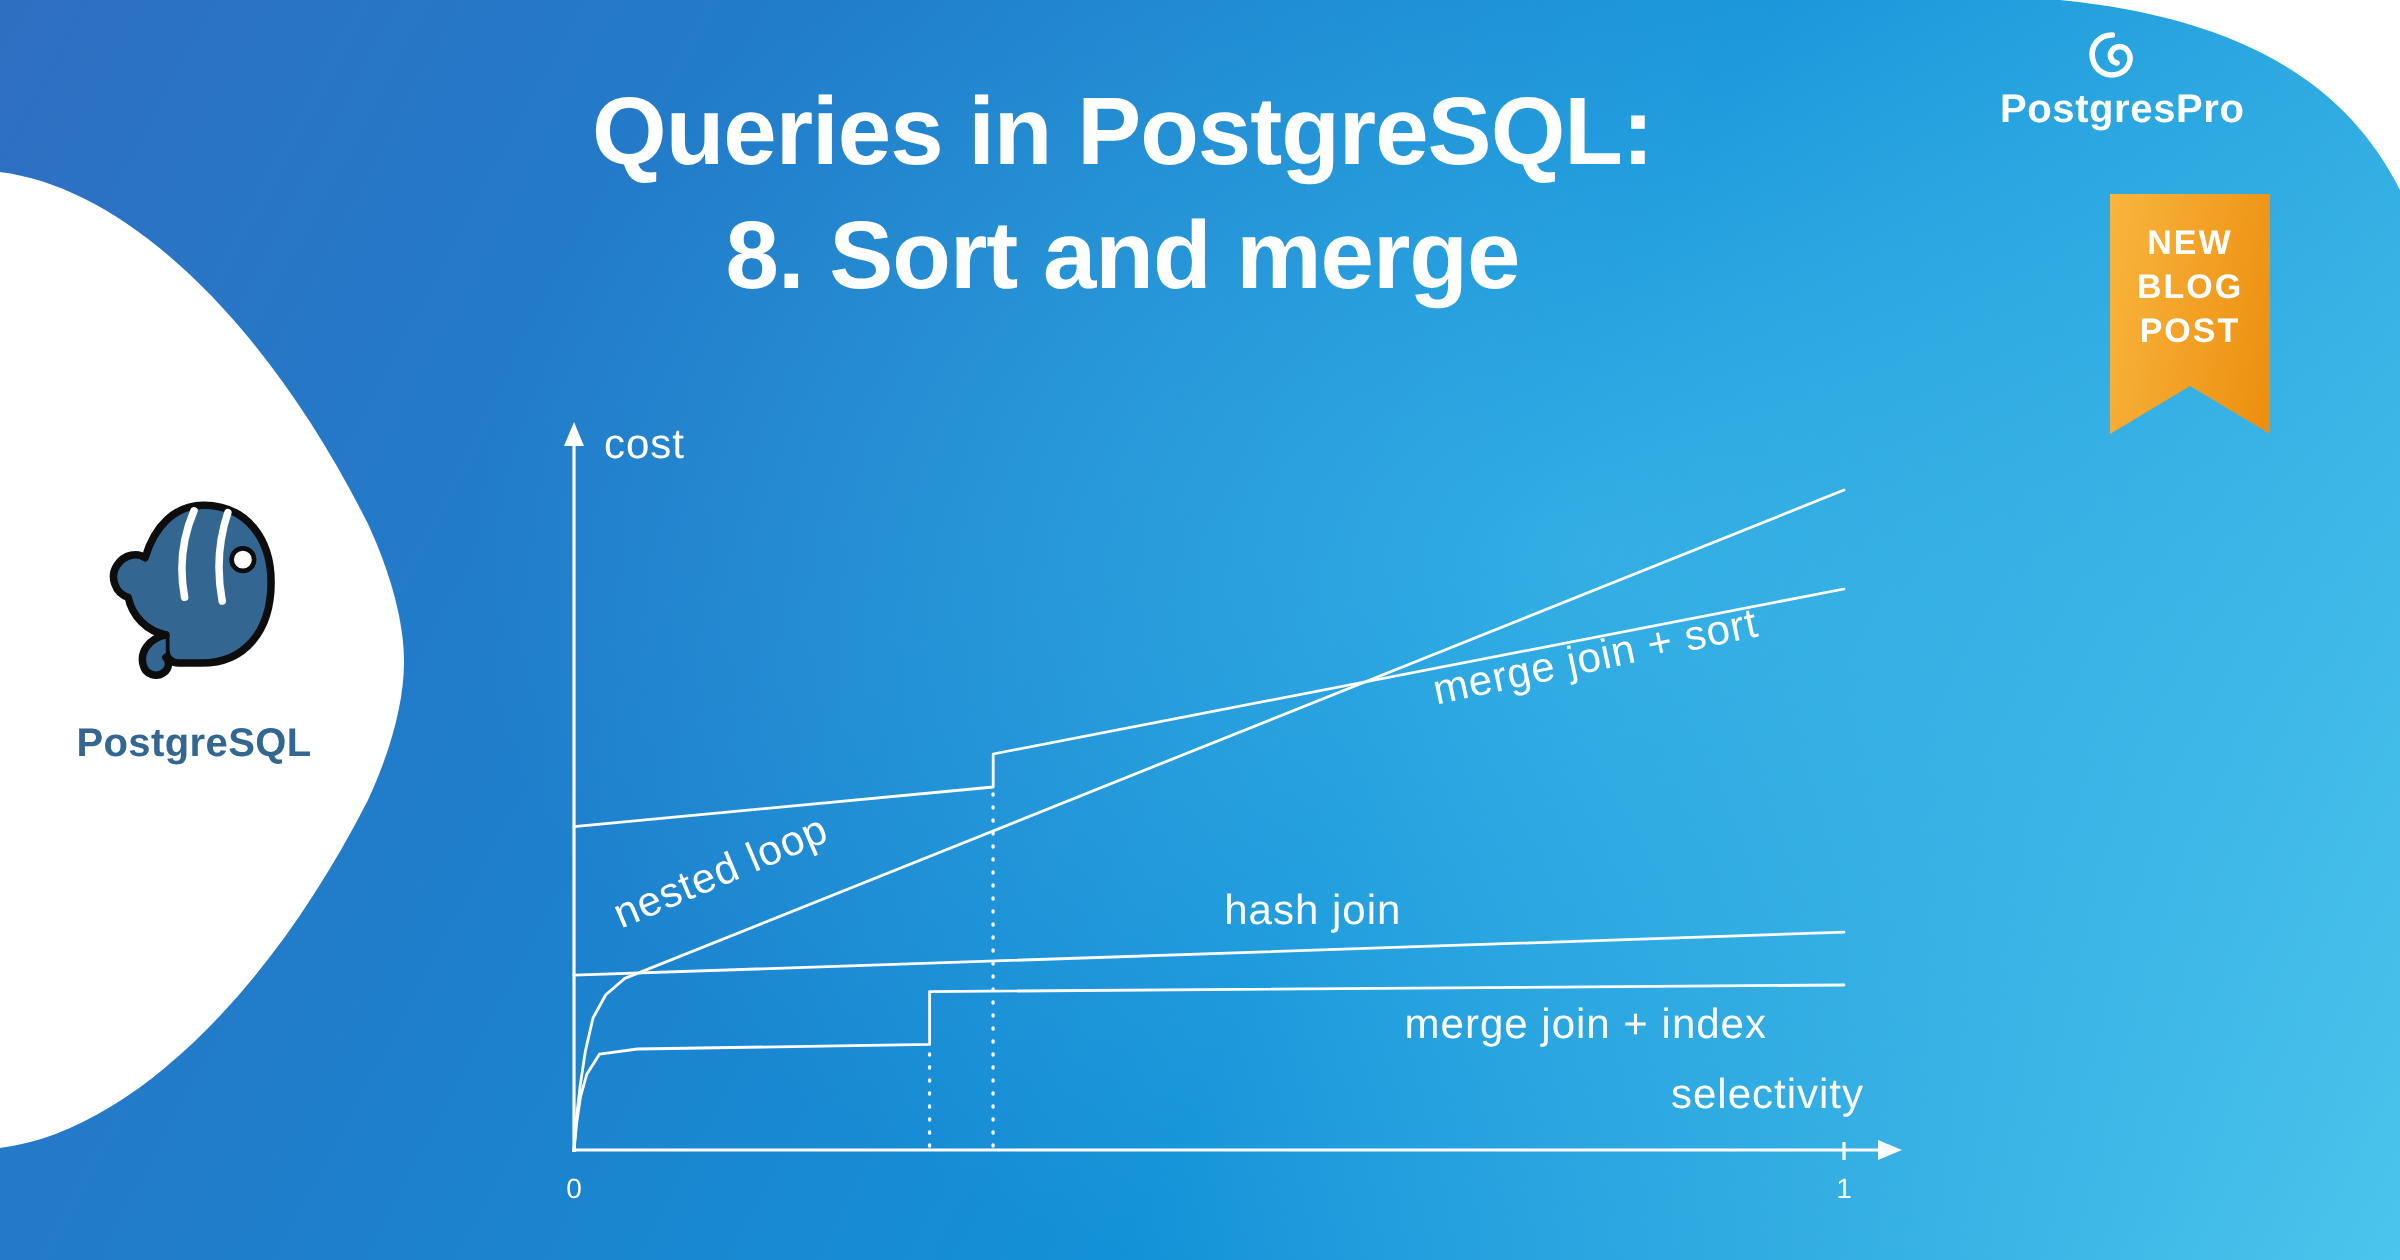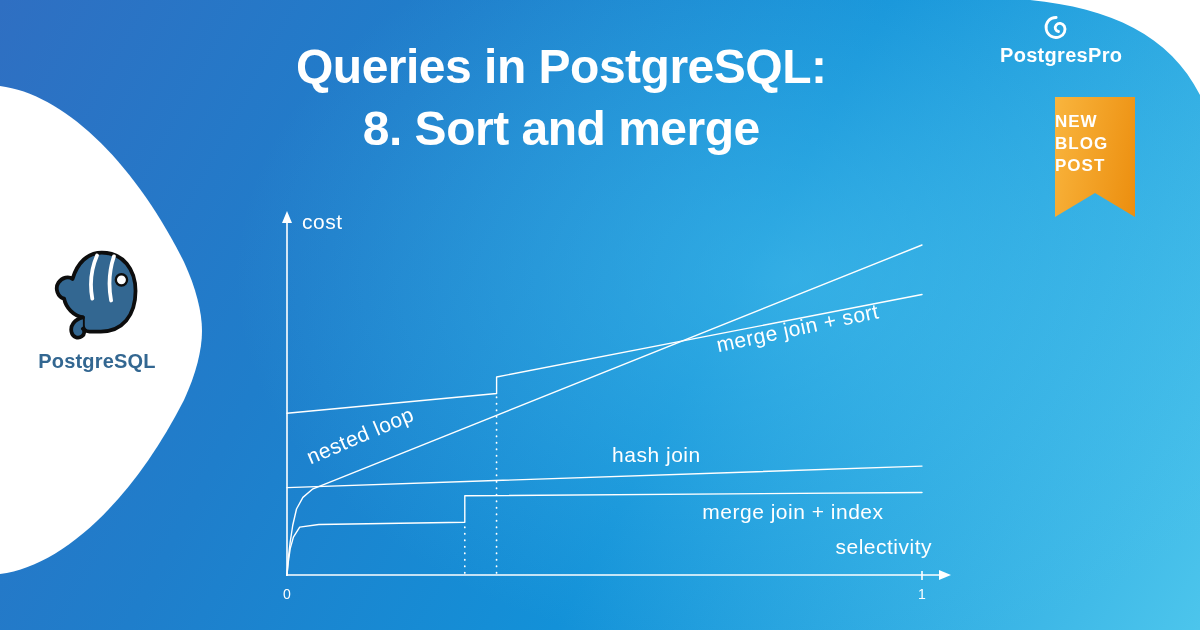--- a/index.html
+++ b/index.html
@@ -5,33 +5,33 @@
   html,body{margin:0;padding:0;background:#e8eef4;}
   .card{
     position:relative;width:1200px;height:630px;overflow:hidden;
     font-family:"Liberation Sans",sans-serif;
     background:
       radial-gradient(900px 620px at 66% 44%, rgba(86,205,242,.45), rgba(86,205,242,0) 62%),
       linear-gradient(118deg, var(--bg-start,#2f6fc2) 0%, #1f7ecb 30%, var(--bg-mid,#1391d8) 58%, var(--bg-end,#4cc5ec) 100%);
   }
   .left-shape{position:absolute;left:0;top:0;}
   .pg-badge{position:absolute;left:24px;top:246px;width:146px;text-align:center;}
-  .pg-badge .pg-label{margin-top:6px;color:var(--pg-blue,#336791);font-weight:700;font-size:20px;letter-spacing:.2px;}
+  .pg-badge .pg-label{margin-top:16px;color:var(--pg-blue,#336791);font-weight:700;font-size:20px;letter-spacing:.2px;}
   .pg-fill{fill:var(--pg-blue,#336791);}
   .title{position:absolute;left:296px;top:36px;color:#fff;font-weight:700;
          font-size:48px;line-height:62px;letter-spacing:-.5px;text-align:center;}
   .wedge{position:absolute;right:0;top:0;}
   .ppro{position:absolute;left:1000px;top:44px;color:#fff;font-weight:700;
         font-size:20px;letter-spacing:.3px;}
   .ppro .ear{position:absolute;left:41px;top:-30px;width:28px;height:28px;}
   .ribbon{
     position:absolute;left:1055px;top:97px;width:80px;height:120px;box-sizing:border-box;
     background:linear-gradient(100deg,var(--ribbon-from,#f9b53e),var(--ribbon-to,#ec8e0e));
     clip-path:polygon(0 0,100% 0,100% 100%,50% 80%,0 100%);
-    color:#fff;font-weight:700;font-size:17px;line-height:22px;
+    color:#fff;text-align:center;font-weight:700;font-size:17px;line-height:22px;
     padding-top:14px;letter-spacing:1px;
   }
   .ribbon span{display:block;}
   .chart{position:absolute;left:262px;top:202px;}
   .chart text{font-family:"Liberation Sans",sans-serif;}
   .axline{stroke:#fff;stroke-width:1.6;fill:none;}
   .axfill{fill:#fff;stroke:none;}
   .dashline{stroke:#fff;stroke-width:1.7;stroke-dasharray:.5 6;stroke-linecap:round;fill:none;}
   .series{stroke:#fff;stroke-width:1.4;fill:none;stroke-linejoin:round;stroke-linecap:round;}
   .serieslabel,.axislabel{fill:#fff;font-size:21px;letter-spacing:.5px;}

